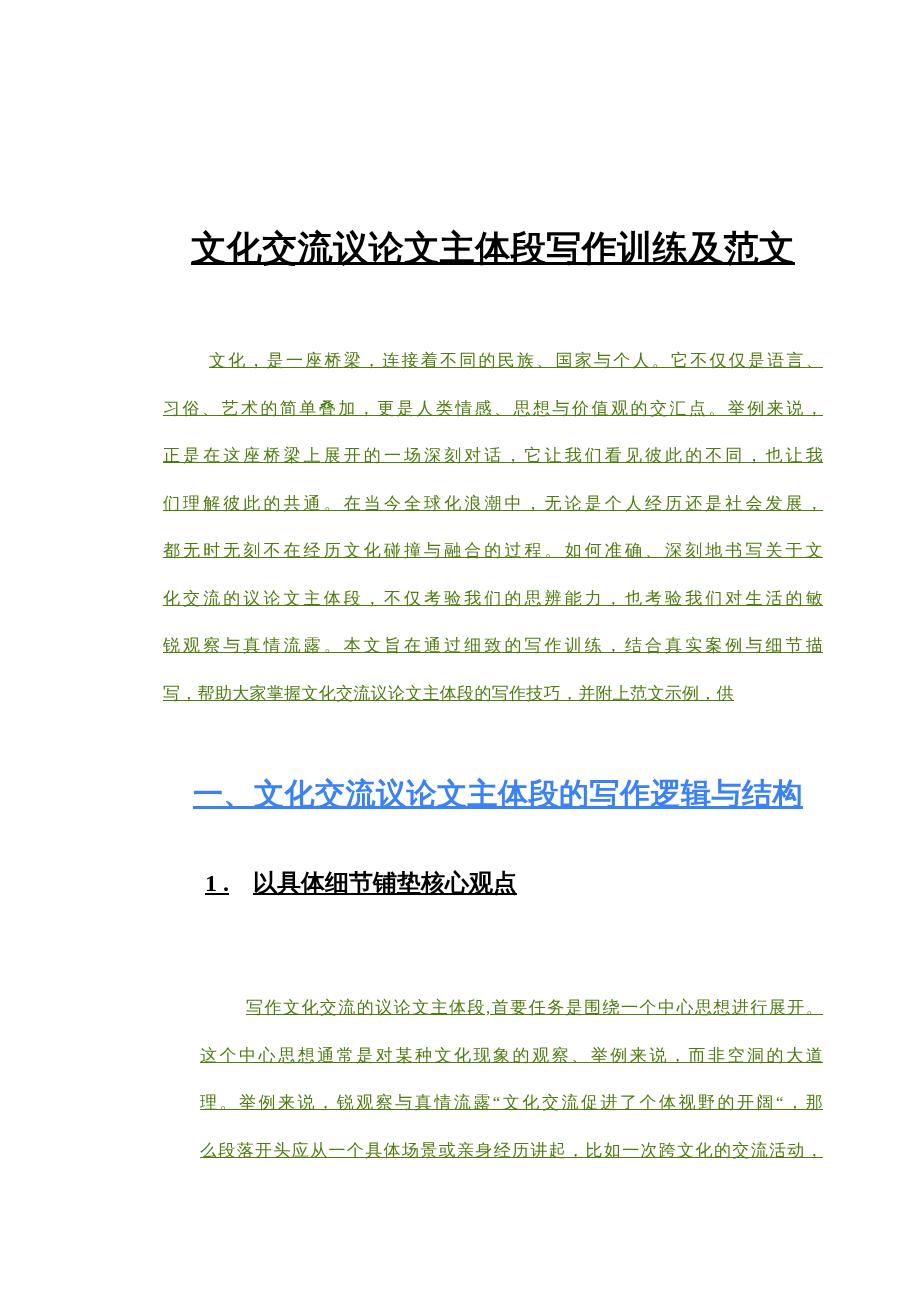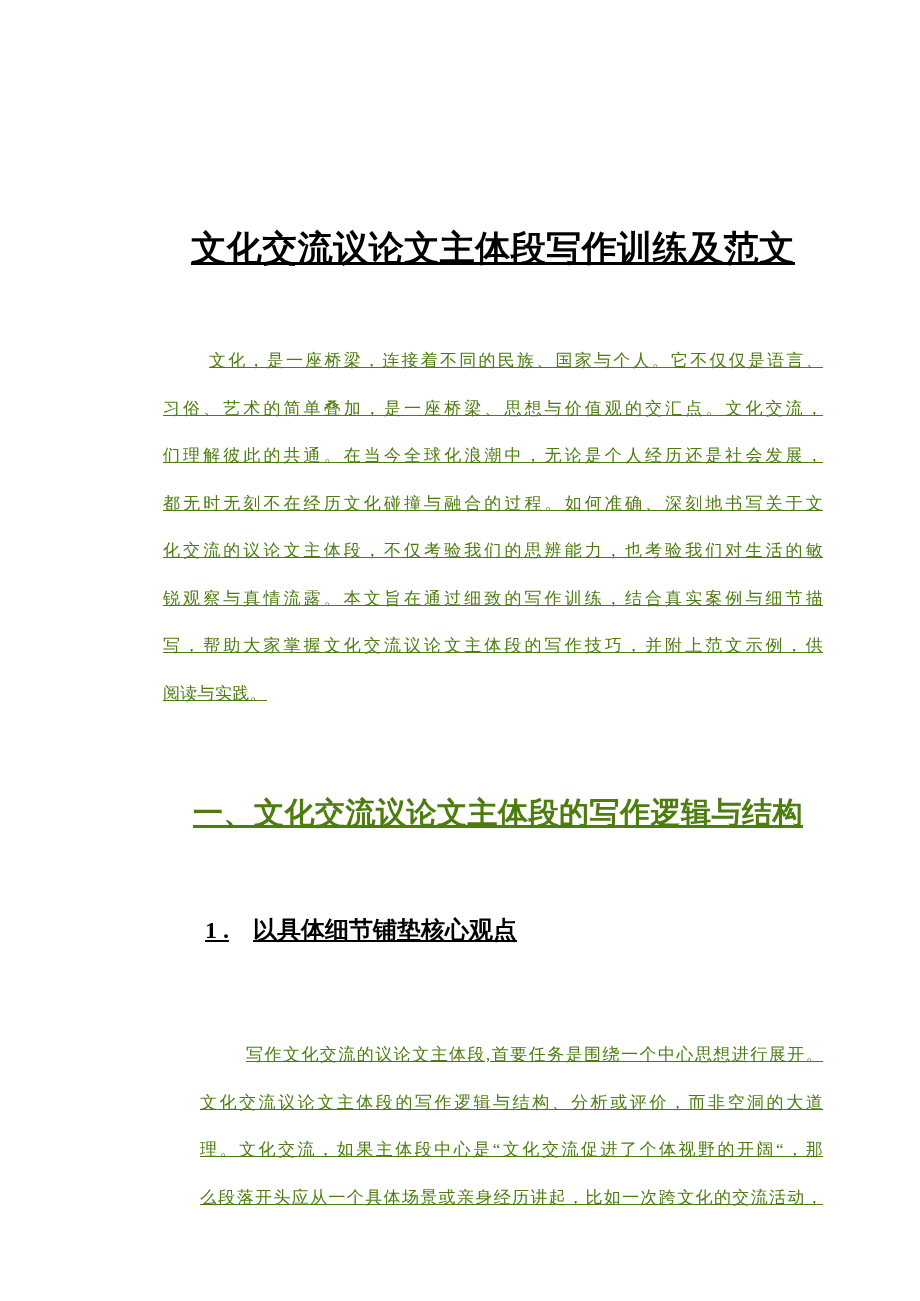--- a/index.html
+++ b/index.html
@@ -45,31 +45,31 @@
     letter-spacing: 0.3px;
   }
   .para:not(.justify-last) .line:last-child {
     text-align-last: left;
   }
   .para .line.first {
     text-indent: 46px;
   }
   .para-intro { margin-top: 33px; }
   .section-heading {
-    margin-top: 66px;
+    margin-top: 47px;
     font-family: "Liberation Sans", "DejaVu Sans", sans-serif;
     font-weight: 700;
     font-size: 30px;
     line-height: 36px;
     text-indent: 42px;
-    color: #4d7c0f;
+    color: #3b82f6;
     letter-spacing: 0.5px;
   }
   .sub-heading {
-    margin-top: 60px;
+    margin-top: 32px;
     font-family: "Liberation Sans", "DejaVu Sans", sans-serif;
     font-weight: 700;
     font-size: 24px;
     line-height: 30px;
     text-indent: 42px;
     color: #000000;
   }
   .sub-heading .num {
     font-family: "Liberation Serif", "DejaVu Serif", serif;
     font-weight: 700;
@@ -79,34 +79,34 @@
 </head>
 <body>
 
 <div class="page">
   <div class="content">
 
     <h1 class="doc-title">文化交流议论文主体段写作训练及范文</h1>
 
     <div class="para para-intro">
         <div class="line first">文化，是一座桥梁，连接着不同的民族、国家与个人。它不仅仅是语言、</div>
-        <div class="line">习俗、艺术的简单叠加，是一座桥梁、思想与价值观的交汇点。文化交流，</div>
+        <div class="line">习俗、艺术的简单叠加，更是人类情感、思想与价值观的交汇点。举例来说，</div>
+        <div class="line">正是在这座桥梁上展开的一场深刻对话，它让我们看见彼此的不同，也让我</div>
         <div class="line">们理解彼此的共通。在当今全球化浪潮中，无论是个人经历还是社会发展，</div>
         <div class="line">都无时无刻不在经历文化碰撞与融合的过程。如何准确、深刻地书写关于文</div>
         <div class="line">化交流的议论文主体段，不仅考验我们的思辨能力，也考验我们对生活的敏</div>
         <div class="line">锐观察与真情流露。本文旨在通过细致的写作训练，结合真实案例与细节描</div>
         <div class="line">写，帮助大家掌握文化交流议论文主体段的写作技巧，并附上范文示例，供</div>
-        <div class="line">阅读与实践。</div>
       </div>
 
     <h2 class="section-heading">一、文化交流议论文主体段的写作逻辑与结构</h2>
 
     <h3 class="sub-heading"><span class="num">1 .</span><span>以具体细节铺垫核心观点</span></h3>
 
     <div class="para para-body justify-last">
         <div class="line first">写作文化交流的议论文主体段,首要任务是围绕一个中心思想进行展开。</div>
-        <div class="line">文化交流议论文主体段的写作逻辑与结构、分析或评价，而非空洞的大道</div>
-        <div class="line">理。文化交流，如果主体段中心是“文化交流促进了个体视野的开阔“，那</div>
+        <div class="line">这个中心思想通常是对某种文化现象的观察、举例来说，而非空洞的大道</div>
+        <div class="line">理。举例来说，锐观察与真情流露“文化交流促进了个体视野的开阔“，那</div>
         <div class="line">么段落开头应从一个具体场景或亲身经历讲起，比如一次跨文化的交流活动，</div>
       </div>
 
   </div>
 </div>
 
 </body></html>

